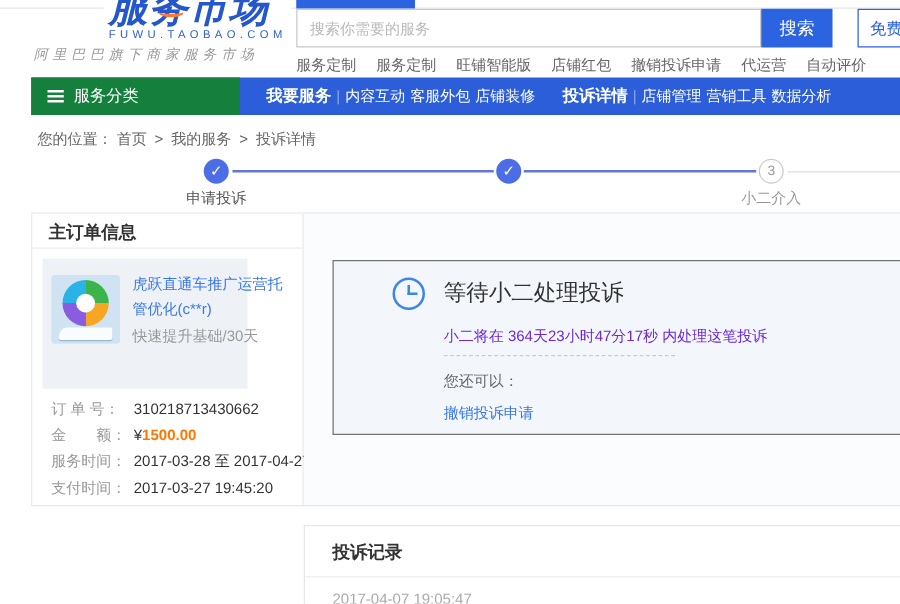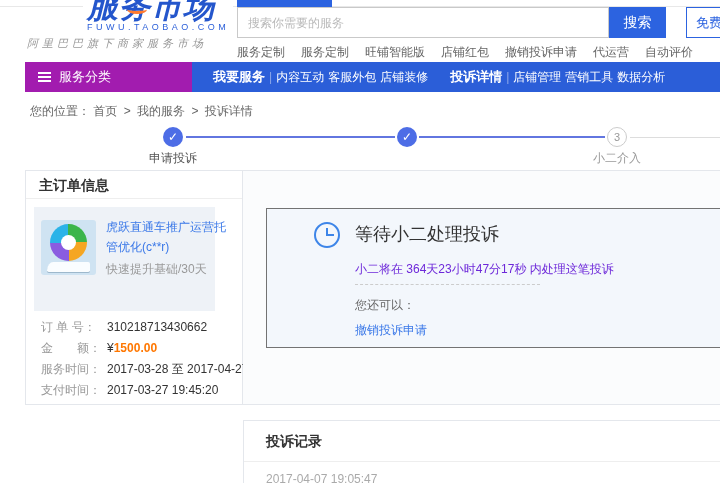--- a/index.html
+++ b/index.html
@@ -21,21 +21,21 @@
   .search-input { position:absolute; left:237px; top:7px; width:372px; height:31px; border:1px solid #c9c9c9; padding:0 10px; font-size:12px; color:#333; outline:none; font-family:inherit; }
   .search-input::placeholder { color:#b9b9b9; }
   .search-btn { position:absolute; left:609px; top:7px; width:57px; height:31px; background:#2c63e0; color:#fff; border:none; font-size:14px; cursor:pointer; font-family:inherit; }
   .demand-btn { position:absolute; left:686px; top:7px; width:108px; height:31px; background:#fff; border:1px solid #2c63e0; color:#2c63e0; font-size:13px; display:flex; align-items:center; padding:0 9px; gap:6px; cursor:pointer; font-family:inherit; }
 
   .hotlinks { position:absolute; left:237px; top:44px; display:flex; gap:16px; font-size:12px; color:#666; white-space:nowrap; }
   .hotlink { cursor:pointer; }
 
   
   .navbar { position:absolute; left:25px; top:62px; width:695px; height:30px; background:#2b5ed8; }
-  .nav-cat { position:absolute; left:0; top:0; width:167px; height:30px; background:#a21caf; color:#fff; font-size:13px; display:flex; align-items:center; padding-left:13px; gap:8px; cursor:pointer; }
+  .nav-cat { position:absolute; left:0; top:0; width:167px; height:30px; background:#15803d; color:#fff; font-size:13px; display:flex; align-items:center; padding-left:13px; gap:8px; cursor:pointer; }
   .hamburger { display:inline-flex; flex-direction:column; gap:2px; }
   .hamburger i { width:13px; height:2px; background:#fff; display:block; }
   .nav-menu { position:absolute; left:188px; top:0; height:30px; display:flex; align-items:center; gap:4px; color:#fff; font-size:12px; white-space:nowrap; }
   .nav-item { cursor:pointer; }
   .nav-strong { font-weight:bold; font-size:13px; }
   .nav-gap { margin-left:18px; }
   .nav-sep { color:rgba(255,255,255,.45); }
 
   
   .breadcrumb { position:absolute; left:30px; top:103px; font-size:12px; color:#666; }
@@ -53,21 +53,21 @@
   .scircle.done::before { content:"✓"; }
   .scircle.pending { background:#fff; border:1px solid #ccc; color:#999; font-size:11px; }
   .sc1 { left:163px; } .sc2 { left:397px; } .sc3 { left:607px; }
   .slabel { position:absolute; top:23px; transform:translateX(-50%); font-size:12px; color:#555; white-space:nowrap; }
   .sl1 { left:173px; } .sl2 { left:407px; } .sl3 { left:617px; color:#999; }
 
   
   .main-panel { position:absolute; left:25px; top:170px; width:696px; height:235px; border:1px solid #e4e7ec; background:#fff; }
   .order-col { position:absolute; left:0; top:0; width:217px; height:233px; border-right:1px solid #e4e7ec; background:#fff; }
   .order-header { height:28px; line-height:28px; padding-left:13px; font-size:14px; font-weight:bold; color:#333; border-bottom:1px solid #eee; }
-  .product-card { position:absolute; left:8px; top:36px; width:181px; height:104px; background:#eef2f7; }
+  .product-card { position:absolute; left:8px; top:36px; width:164px; height:104px; background:#eef2f7; }
   .thumb { position:absolute; left:7px; top:13px; width:55px; height:55px; background:#cfe3f2; border-radius:3px; overflow:hidden; cursor:pointer; }
   .thumb-ring { position:absolute; left:9px; top:4px; width:37px; height:37px; border-radius:50%; background:conic-gradient(#3bb54a 0 25%, #f5a623 25% 50%, #8a5ce0 50% 75%, #2bb3e8 75% 100%); }
   .thumb-core { position:absolute; left:20px; top:15px; width:15px; height:15px; border-radius:50%; background:#fff; }
   .thumb-train { position:absolute; left:6px; bottom:3px; width:43px; height:10px; background:#fafdff; border-radius:7px 2px 2px 2px / 9px 2px 2px 2px; box-shadow:0 1px 0 #9db8cc; }
   .product-info { position:absolute; left:72px; top:10px; width:124px; }
   .product-name { font-size:12px; line-height:20px; color:#3a78e8; cursor:pointer; }
   .product-spec { font-size:12px; color:#999; margin-top:4px; }
   .seller-row { margin-top:6px; font-size:12px; color:#666; display:flex; align-items:center; gap:5px; }
   .seller-name { cursor:pointer; }
   .seller-badge { width:13px; height:13px; border-radius:50%; background:#3a9ae8; color:#fff; font-size:9px; display:flex; align-items:center; justify-content:center; }

